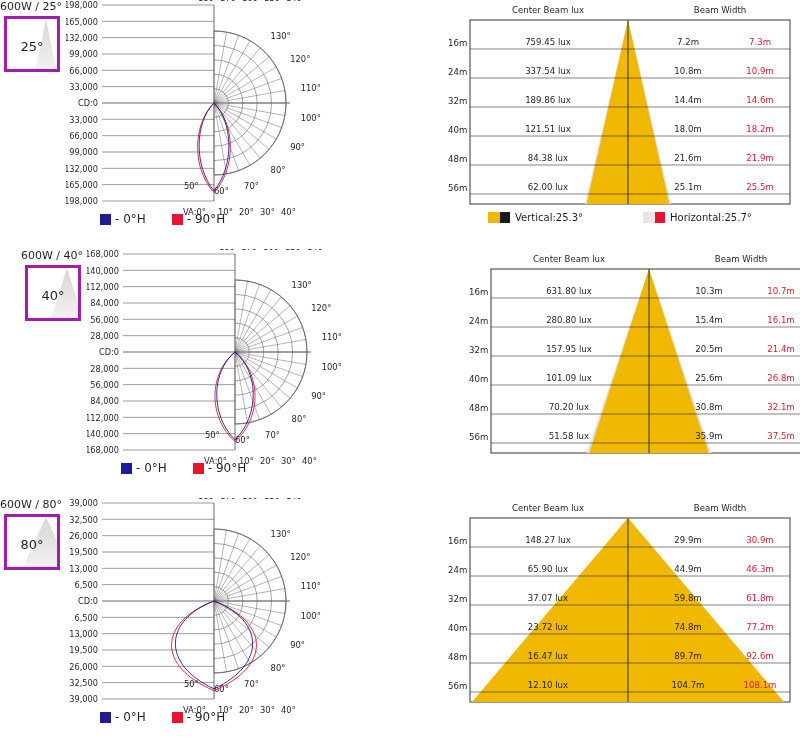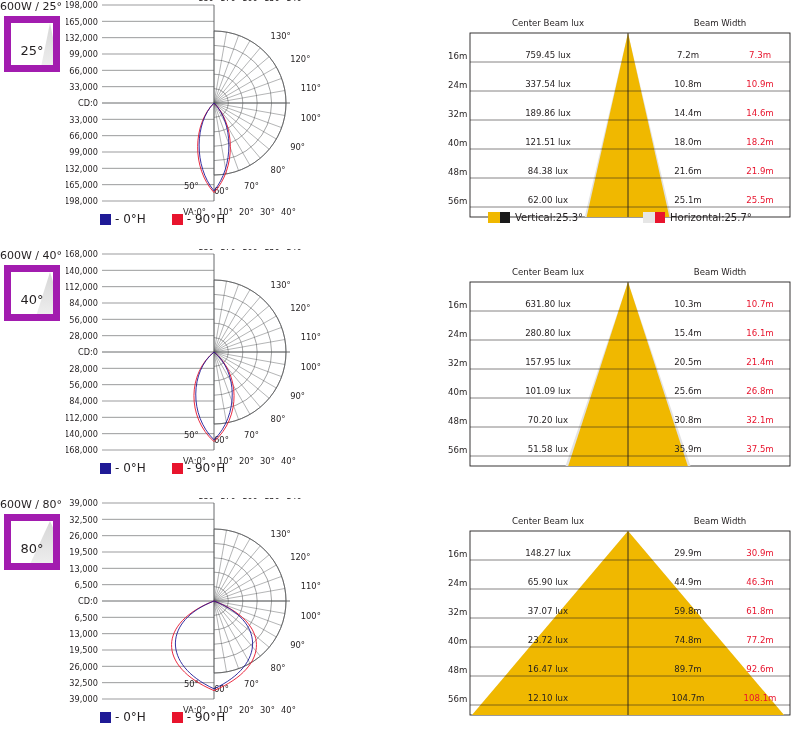--- a/index.html
+++ b/index.html
@@ -7,36 +7,36 @@
     margin: 0; padding: 0;
     width: 800px; height: 740px;
     background: #ffffff;
     font-family: "DejaVu Sans", sans-serif;
     color: #231f20;
   }
   .page { position: relative; width: 800px; height: 740px; overflow: hidden; }
 
   .block { position: relative; width: 724px; height: 246px; }
   .block.b1 { top: 0; }
-  .block.b2 { top: 0; }
+  .block.b2 { top: 0; margin-left: 21px; }
   .block.b3 { top: 0; }
 
   .wattlabel {
     position: absolute;
     left: 0; top: 0;
     font-size: 11px;
     color: #231f20;
     white-space: nowrap;
   }
 
   .anglebox {
     position: absolute;
     left: 4px; top: 16px;
     width: 56px; height: 56px;
-    border: 7px solid #a21caf;
+    border: 3px solid #a21caf;
     background: #ffffff;
     overflow: hidden;
     padding-left: 12px;
   }
   .anglebox .ang {
     position: absolute;
     left: 0; right: 0; top: 20px;
     text-align: center;
     font-size: 13px;
     color: #231f20;
@@ -56,21 +56,21 @@
     display: flex;
     gap: 26px;
     align-items: center;
   }
   .polarlegend .it { display: flex; align-items: center; gap: 4px; }
   .sw { width: 11px; height: 11px; display: inline-block; }
   .sw.blue { background: #1f1a96; }
   .sw.red { background: #e8142d; }
 
   
-  .beamwrap { position: absolute; left: 430px; top: 17px; width: 366px; height: 240px; }
+  .beamwrap { position: absolute; left: 430px; top: 4px; width: 366px; height: 240px; }
   .beamwrap svg { display: block; }
 
   .beamlegend {
     position: absolute;
     left: 488px;
     top: 212px;
     font-size: 10px;
     color: #231f20;
     display: flex;
     gap: 60px;

